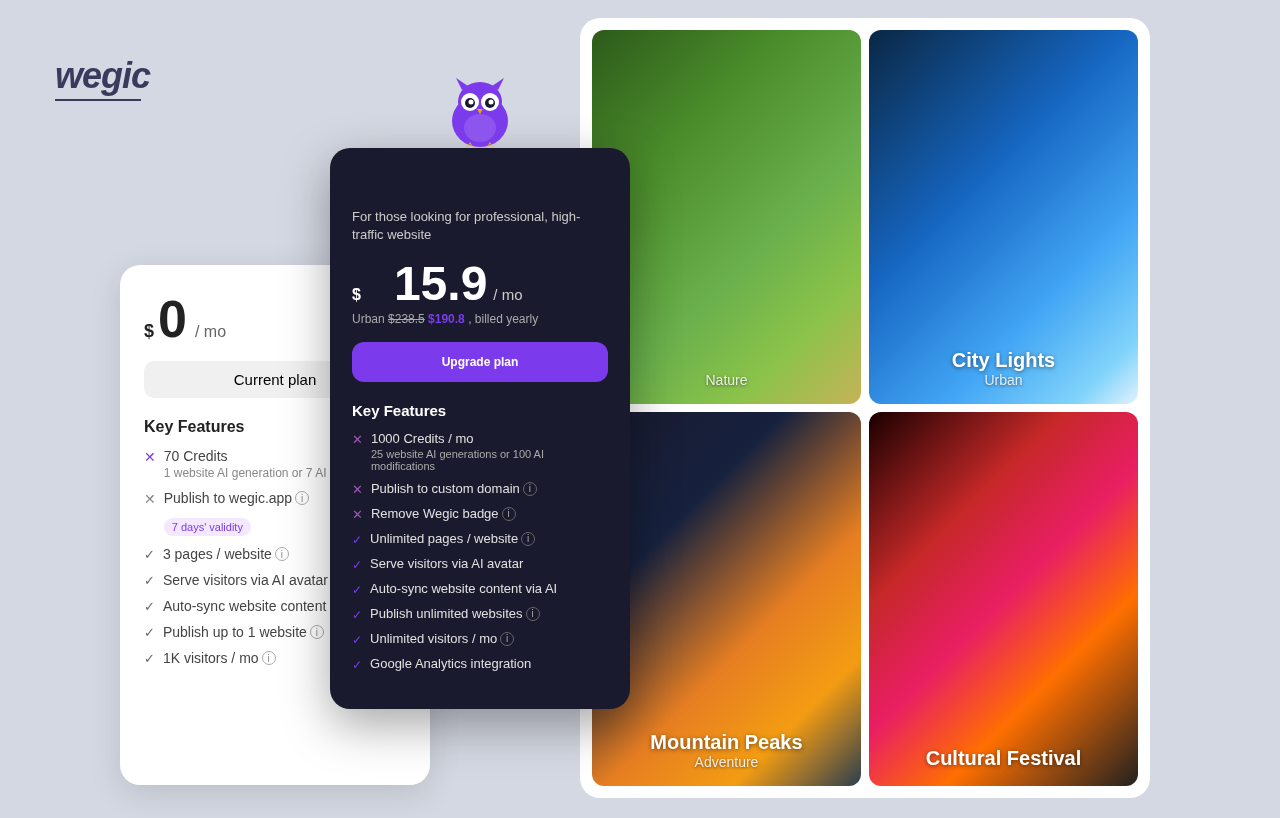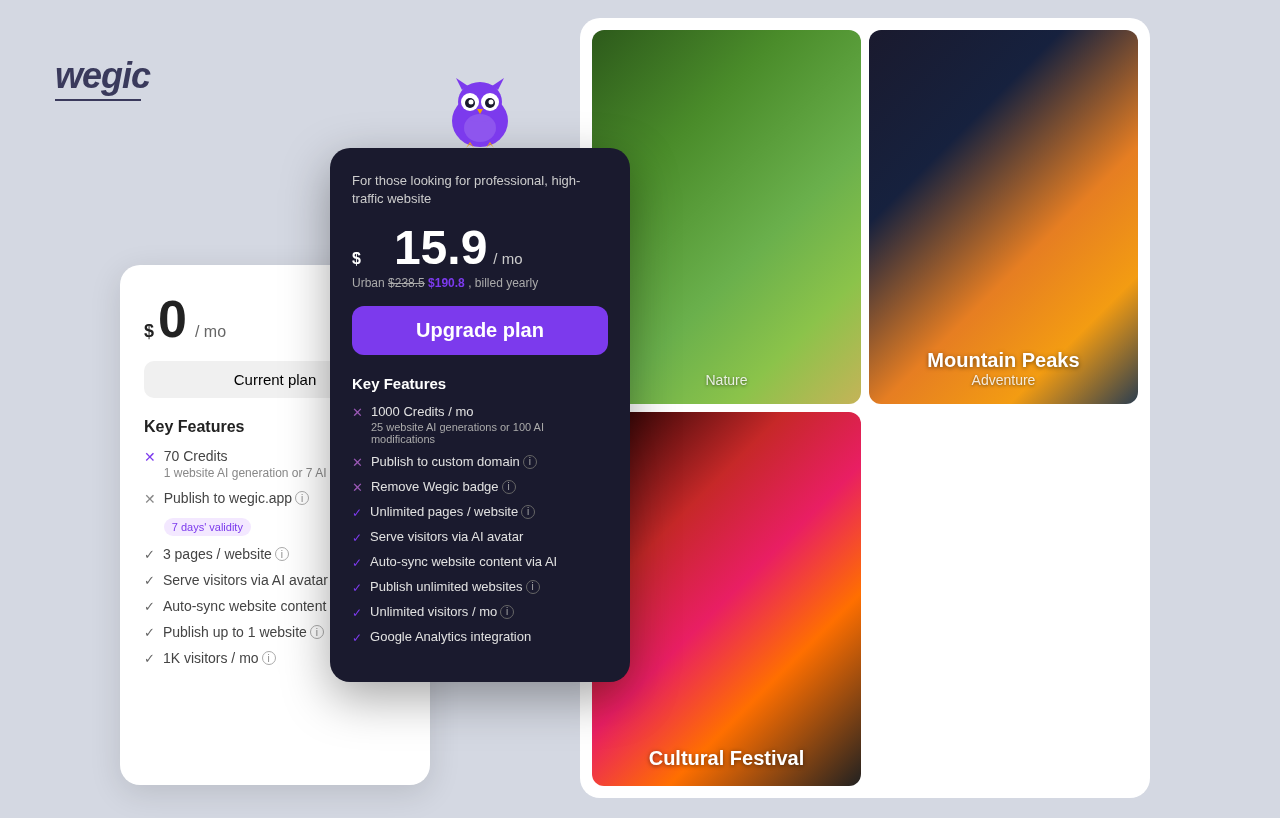--- a/index.html
+++ b/index.html
@@ -170,20 +170,21 @@
       left: 50%;
       transform: translateX(-50%);
       width: 80px;
       height: 72px;
     }
     .pro-tagline {
       font-size: 13px;
       color: #ccc;
       margin-bottom: 16px;
       line-height: 1.4;
+      margin-top: 36px;
     }
     .pro-price-row {
       display: flex;
       align-items: baseline;
       gap: 2px;
       margin-bottom: 4px;
     }
     .pro-dollar { font-size: 16px; font-weight: 600; color: #fff; }
     .pro-amount { font-size: 48px; font-weight: 800; color: #fff; line-height: 1; margin-left: 31px; }
     .pro-per-mo { font-size: 15px; color: #ccc; margin-left: 4px; }
@@ -194,21 +195,21 @@
     }
     .pro-billing-row .strike { text-decoration: line-through; }
     .pro-billing-row .highlight { color: #7c3aed; font-weight: 600; }
     .upgrade-btn {
       width: 100%;
       padding: 13px;
       background: #7c3aed;
       border: none;
       border-radius: 12px;
       color: #fff;
-      font-size: 20px;
+      font-size: 12px;
       font-weight: 600;
       cursor: pointer;
       margin-bottom: 20px;
     }
     .pro-key-features-title {
       font-size: 15px;
       font-weight: 700;
       color: #fff;
       margin-bottom: 12px;
     }
@@ -250,20 +251,26 @@
   <span>wegic</span>
   <span class="logo-underline"></span>
 </div>
 
 <div class="photo-grid-card">
   <div class="photo-cell photo-sunset">
     <div class="photo-label">
       <div class="photo-label-sub">Nature</div>
     </div>
   </div>
+  <div class="photo-cell photo-city">
+    <div class="photo-label">
+      <div class="photo-label-title">City Lights</div>
+      <div class="photo-label-sub">Urban</div>
+    </div>
+  </div>
   <div class="photo-cell photo-mountain">
     <div class="photo-label">
       <div class="photo-label-title">Mountain Peaks</div>
       <div class="photo-label-sub">Adventure</div>
     </div>
   </div>
   <div class="photo-cell photo-cultural">
     <div class="photo-label">
       <div class="photo-label-title">Cultural Festival</div>
     </div>

